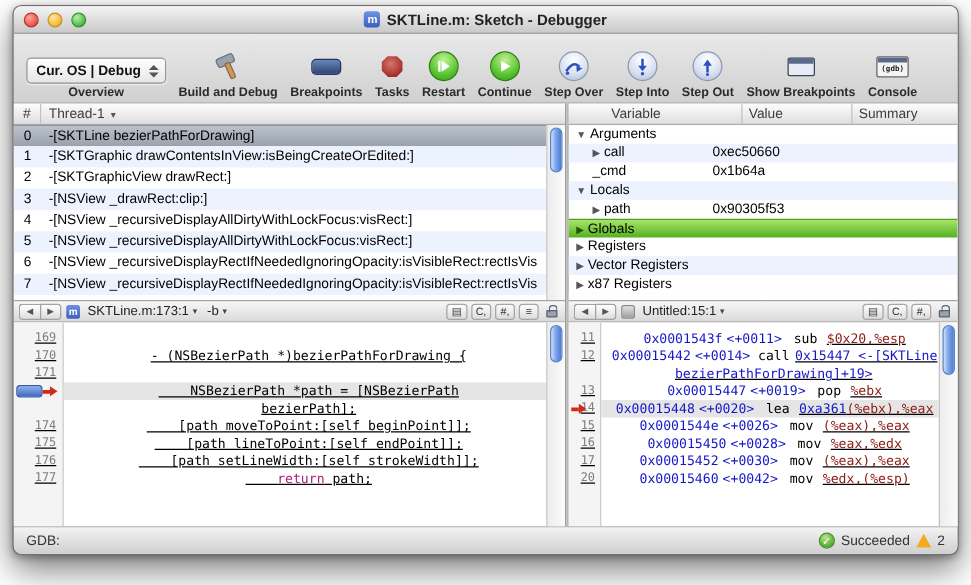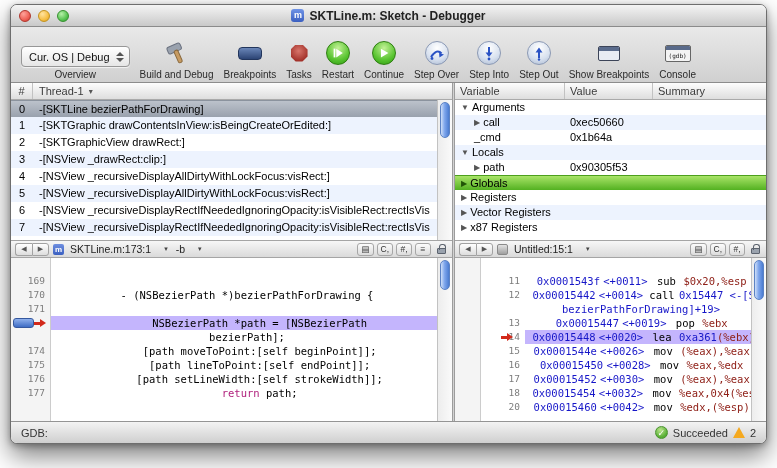--- a/index.html
+++ b/index.html
@@ -22,21 +22,21 @@
   .tl.min   { background:radial-gradient(circle at 35% 30%,#ffe3a0,#f6bf45 60%,#d59a22); border:1px solid #c2921f; }
   .tl.zoom  { background:radial-gradient(circle at 35% 30%,#b6f0a9,#59c453 60%,#2f9a33); border:1px solid #36912f; }
   .title-wrap { display:flex; align-items:center; gap:5px; }
   .doc-icon { width:13px; height:13px; border-radius:3px; background:linear-gradient(#6f93e6,#3a5fc0);
     color:#fff; font-size:9px; font-weight:bold; line-height:13px; text-align:center; }
   .win-title { font-size:12px; font-weight:bold; color:#222; }
 
   
   .toolbar { flex:none; height:56px; background:linear-gradient(#e9e9e9,#d0d0d0); border-bottom:1px solid #8c8c8c;
     display:flex; align-items:stretch; gap:10px; padding:3px 8px 2px 10px; overflow:hidden; }
-  .titem { display:flex; flex-direction:column; align-items:center; justify-content:flex-end; gap:2px; flex:none; }
+  .titem { display:flex; flex-direction:column; align-items:center; justify-content:flex-end; gap:2px; flex:none;font-weight:bold; }
   .ticon-box { height:28px; display:flex; align-items:center; justify-content:center; }
   .tlabel { font-size:10px; color:#2b2b2b; white-space:nowrap; }
   .overview-pop { height:21px; min-width:108px; border:1px solid #979797; border-radius:4px;
     background:linear-gradient(#ffffff,#e6e6e6); display:flex; align-items:center; padding:0 5px 0 7px;
     font-size:11px; color:#111; gap:6px; box-shadow:0 1px 1px rgba(255,255,255,.7); }
   .updown { display:flex; flex-direction:column; gap:2px; margin-left:auto; }
   .updown i { width:0; height:0; border-left:4px solid transparent; border-right:4px solid transparent; display:block; }
   .updown .up { border-bottom:4px solid #555; }
   .updown .dn { border-top:4px solid #555; }
 
@@ -59,21 +59,21 @@
   .vsplit { width:3px; flex:none; background:#d2d2d2; border-left:1px solid #9c9c9c; border-right:1px solid #9c9c9c; }
   .right-col { flex:1; display:flex; flex-direction:column; min-width:0; background:#fff; }
 
   .pane-upper { height:157px; flex:none; display:flex; flex-direction:column; min-height:0; }
   .thead { height:17px; flex:none; background:linear-gradient(#fdfdfd,#dedede); border-bottom:1px solid #aaaaaa;
     font-size:11px; color:#3c3c3c; display:flex; align-items:center; }
   .th-num { width:22px; flex:none; text-align:center; border-right:1px solid #c2c2c2; height:100%; line-height:16px; }
   .th-thread { flex:1; padding-left:6px; display:flex; align-items:center; gap:5px; }
   .hdr-dd { font-size:8px; color:#555; }
 
-  .var-head { display:grid; grid-template-columns:110px 88px 1fr; align-items:center; }
+  .var-head { display:grid; grid-template-columns:110px 88px 1fr; align-items:center;padding-left:29px; }
   .var-head .th { padding:0 5px; border-right:1px solid #c2c2c2; height:16px; line-height:16px; }
   .var-head .th:last-child { border-right:none; }
 
   .stack-body { flex:1; display:flex; min-height:0; }
   .stack-rows { flex:1; min-width:0; display:flex; flex-direction:column; }
   .stack-row { display:flex; height:17px; line-height:17px; font-size:11px; color:#000; flex:none; }
   .stack-row.stripe { background:#edf3fe; }
   .stack-row.sel { background:linear-gradient(#bcc2cb,#99a1ad); border-top:1px solid #8b939e; }
   .fnum { width:22px; flex:none; text-align:center; }
   .flabel { flex:1; min-width:0; padding-left:6px; white-space:nowrap; overflow:hidden; text-overflow:ellipsis; }
@@ -101,42 +101,42 @@
     font-size:10.5px; color:#222; overflow:hidden; white-space:nowrap; }
   .histnav { display:flex; }
   .navbtn { width:17px; height:13px; background:linear-gradient(#ffffff,#dddddd); border:1px solid #a2a2a2;
     display:flex; align-items:center; justify-content:center; font-size:7px; color:#555; }
   .navbtn:first-child { border-radius:3px 0 0 3px; border-right:none; }
   .navbtn:last-child { border-radius:0 3px 3px 0; }
   .doc-mini { width:11px; height:11px; border-radius:2px; flex:none; color:#fff; font-size:8px; font-weight:bold;
     display:flex; align-items:center; justify-content:center; }
   .doc-mini.blue { background:linear-gradient(#6f8fe0,#3a5fc0); }
   .doc-mini.gray { background:linear-gradient(#e2e2e2,#9f9f9f); border:1px solid #8a8a8a; }
-  .nav-file { display:flex; align-items:center; gap:13px; padding:0 2px; }
+  .nav-file { display:flex; align-items:center; gap:3px; padding:0 2px; }
   .dd { font-size:7px; color:#444; }
   .nav-right { margin-left:auto; display:flex; align-items:center; gap:3px; }
   .mini-btn { height:13px; min-width:16px; padding:0 3px; border:1px solid #a6a6a6; border-radius:3px;
     background:linear-gradient(#fcfcfc,#dcdcdc); font-size:8.5px; color:#333; display:flex; align-items:center; justify-content:center; gap:1px; }
   .lock-wrap { width:14px; height:14px; position:relative; display:flex; justify-content:center; }
   .lock-body { position:absolute; top:6px; width:9px; height:6px; background:#9aa2ad; border:1px solid #5c636e; border-radius:1px; }
   .lock-body::before { content:""; position:absolute; left:1px; top:-5px; width:5px; height:5px;
     border:1.5px solid #5c636e; border-bottom:none; border-radius:3px 3px 0 0; }
 
   
   .code-pane { flex:1; display:flex; min-height:0; background:#fff; }
   .code-wrap { flex:1; position:relative; overflow:hidden; min-width:0; }
   .gutter-bg { position:absolute; left:0; top:0; bottom:0; background:#f4f4f4; border-right:1px solid #cccccc; }
   .gutter-bg.w40 { width:40px; }
   .gutter-bg.w26 { width:26px; }
-  .code-lines { position:relative; padding-top:16px; font-family:"DejaVu Sans Mono", monospace; }
+  .code-lines { position:relative; padding-top:6px; font-family:"DejaVu Sans Mono", monospace;text-decoration:underline; }
   .cl { display:flex; height:14px; line-height:14px; font-size:10.5px; white-space:pre; position:relative; }
   .gut { width:40px; flex:none; text-align:right; padding-right:6px; font-size:9.5px; color:#7d7d7d; position:relative; }
-  .dgut { width:26px; flex:none; text-align:right; padding-right:5px; font-size:9.5px; color:#7d7d7d; position:relative;margin-left:44px; }
+  .dgut { width:26px; flex:none; text-align:right; padding-right:5px; font-size:9.5px; color:#7d7d7d; position:relative; }
   .ct { flex:1; min-width:0; overflow:hidden; padding-left:6px; color:#000;text-align:center; }
-  .hl .ct { background:#c4b5fd; }
+  .hl .ct { background:#e5e5e5; }
   .pill { position:absolute; left:2px; top:2px; width:21px; height:10px; border-radius:3px;
     background:linear-gradient(#8fb0ec,#3e6cc4); border:1px solid #35589e; }
   .iptr { position:absolute; left:23px; top:3px; width:13px; height:8px; }
   .iptr::before { content:""; position:absolute; left:0; top:2.5px; width:6px; height:3px; background:#d2291a; }
   .iptr::after { content:""; position:absolute; left:6px; top:0; width:0; height:0;
     border-left:6px solid #d2291a; border-top:4px solid transparent; border-bottom:4px solid transparent; }
   .iptr.small { left:2px; top:3px; }
   .addr { display:inline-block; width:66px; color:#1616c8; }
   .off  { display:inline-block; width:48px; color:#1616c8; }
   .mnem { display:inline-block; width:34px; color:#000; }
@@ -520,21 +520,20 @@
             <div class="gutter-bg w26"></div>
             <div class="code-lines">
                 <div class="cl"><span class="dgut"><span>11</span></span><span class="ct"><span class="addr">0x0001543f</span><span class="off">&lt;+0011&gt;</span><span class="mnem">sub</span><span class="c-r">$0x20,%esp</span></span></div>
                 <div class="cl"><span class="dgut"><span>12</span></span><span class="ct"><span class="addr">0x00015442</span><span class="off">&lt;+0014&gt;</span><span class="mnem">call</span><span class="c-b">0x15447 &lt;-[SKTLine</span></span></div>
                 <div class="cl"><span class="dgut"><span></span></span><span class="ct"><span class="c-b">bezierPathForDrawing]+19&gt;</span></span></div>
                 <div class="cl"><span class="dgut"><span>13</span></span><span class="ct"><span class="addr">0x00015447</span><span class="off">&lt;+0019&gt;</span><span class="mnem">pop</span><span class="c-r">%ebx</span></span></div>
                 <div class="cl hl"><span class="dgut"><i class="iptr small"></i><span>14</span></span><span class="ct"><span class="addr">0x00015448</span><span class="off">&lt;+0020&gt;</span><span class="mnem">lea</span><span class="c-b">0xa361</span><span class="c-r">(%ebx),%eax</span></span></div>
                 <div class="cl"><span class="dgut"><span>15</span></span><span class="ct"><span class="addr">0x0001544e</span><span class="off">&lt;+0026&gt;</span><span class="mnem">mov</span><span class="c-r">(%eax),%eax</span></span></div>
                 <div class="cl"><span class="dgut"><span>16</span></span><span class="ct"><span class="addr">0x00015450</span><span class="off">&lt;+0028&gt;</span><span class="mnem">mov</span><span class="c-r">%eax,%edx</span></span></div>
                 <div class="cl"><span class="dgut"><span>17</span></span><span class="ct"><span class="addr">0x00015452</span><span class="off">&lt;+0030&gt;</span><span class="mnem">mov</span><span class="c-r">(%eax),%eax</span></span></div>
-                <div class="cl"><span class="dgut"><span>18</span></span><span class="ct"><span class="addr">0x00015454</span><span class="off">&lt;+0032&gt;</span><span class="mnem">mov</span><span class="c-r">%eax,0x4(%esp)</span></span></div>
                 <div class="cl"><span class="dgut"><span>20</span></span><span class="ct"><span class="addr">0x00015460</span><span class="off">&lt;+0042&gt;</span><span class="mnem">mov</span><span class="c-r">%edx,(%esp)</span></span></div>
               </div>
           </div>
           <div class="vscroll">
             <div class="thumb" style="height:40px"></div>
           </div>
         </div>
       </div>
     </div>
 

